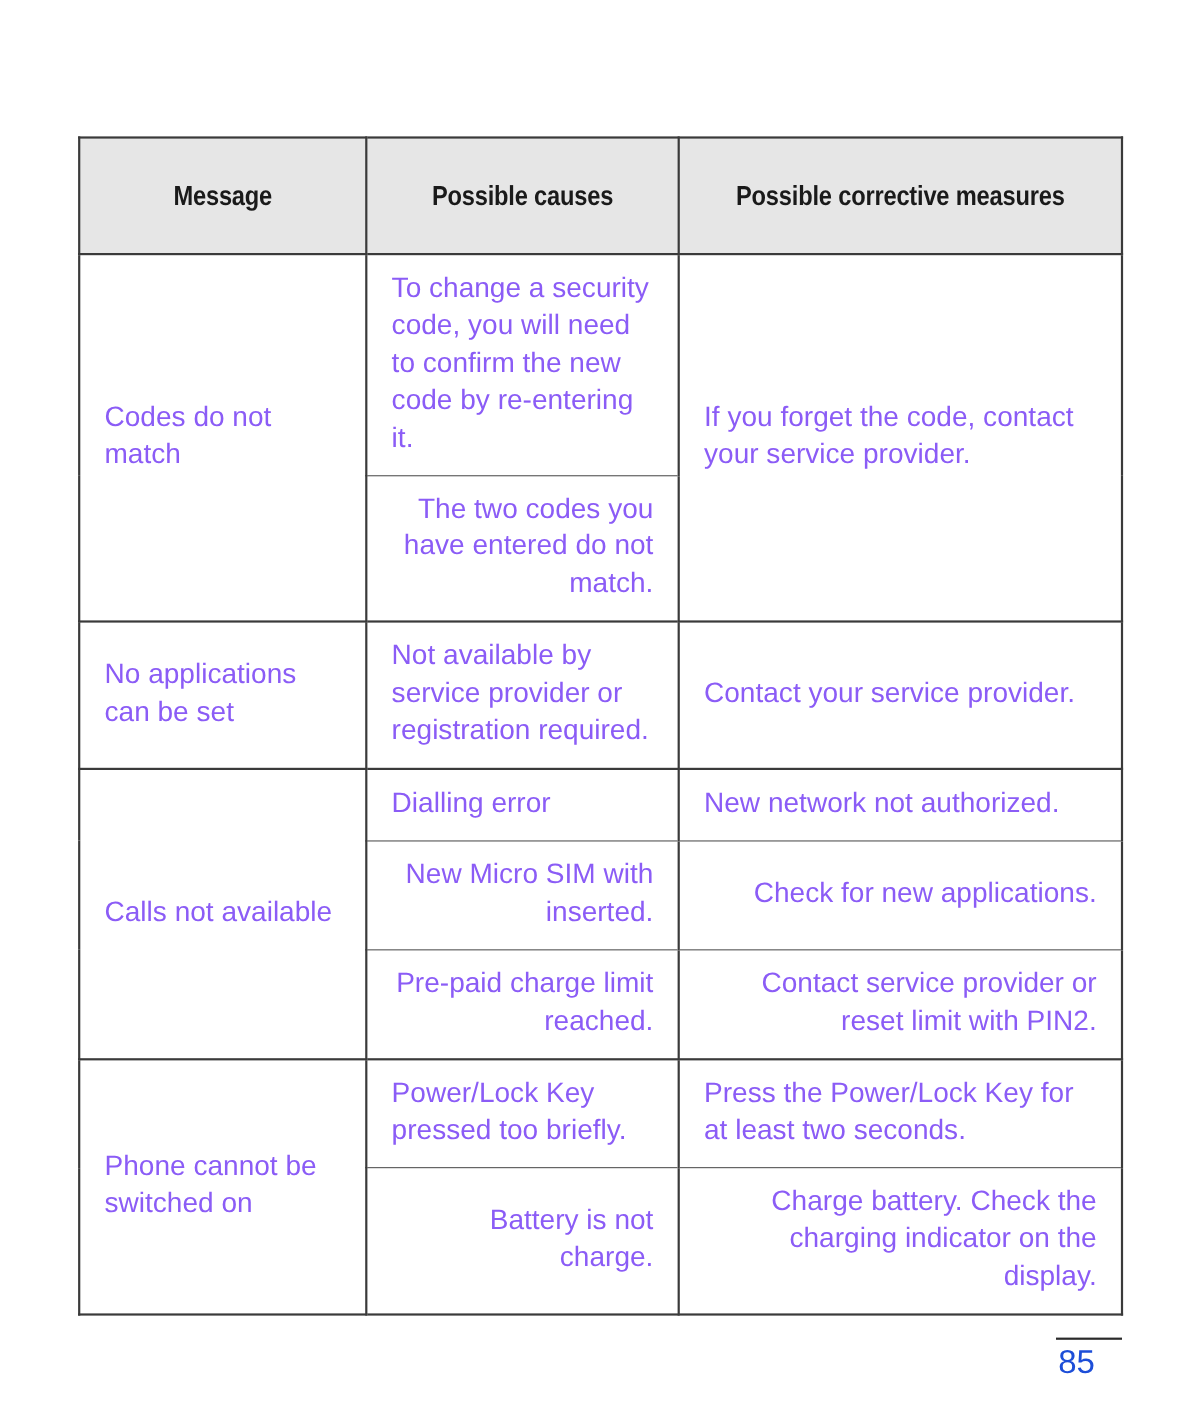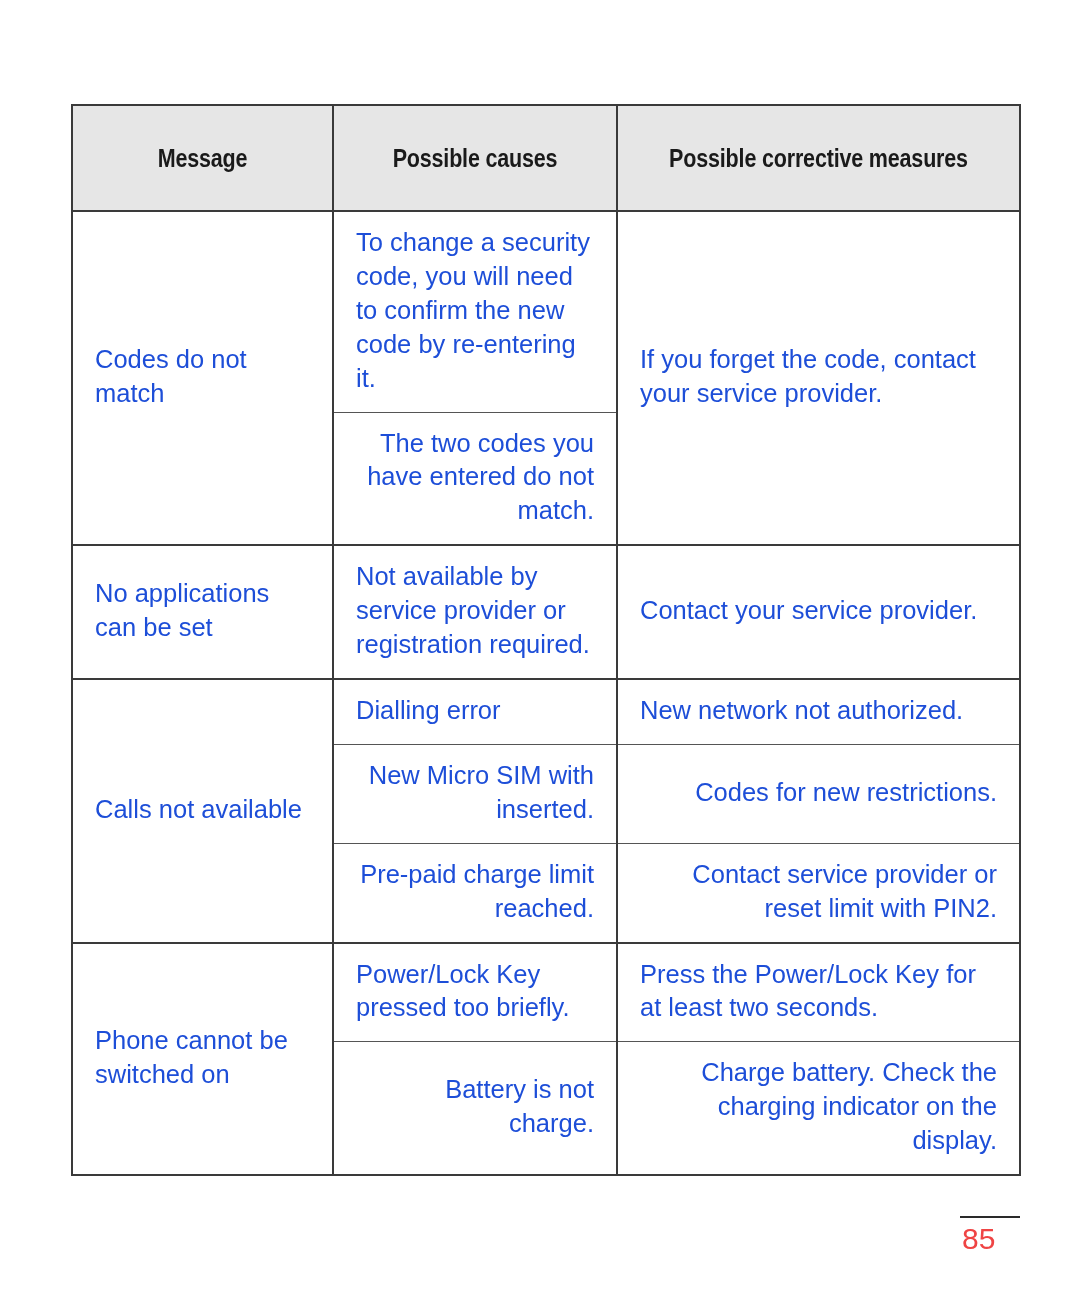--- a/index.html
+++ b/index.html
@@ -18,21 +18,21 @@
 
   
   .page {
     position: absolute;
     inset: 0;
   }
 
   .troubleshoot-table {
     position: absolute;
     left: 71px;
-    top: 104px;
+    top: 124px;
     width: 948px;
     border-collapse: collapse;
     table-layout: fixed;
   }
 
   .troubleshoot-table col.c-message      { width: 261px; }
   .troubleshoot-table col.c-causes       { width: 284px; }
   .troubleshoot-table col.c-measures     { width: 403px; }
 
   
@@ -57,21 +57,21 @@
   }
 
   
   .troubleshoot-table td {
     border: 2px solid #3a3a3a;
     padding: 14px 22px 16px 22px;
     vertical-align: middle;
     font-size: 25.5px;
     line-height: 1.33;
     font-weight: 300;
-    color: #1d4ed8;
+    color: #8b5cf6;
   }
 
   
   td.div-top {
     border-top: 1.6px solid #555;
     text-align: right;
   }
   td.div-bottom {
     border-bottom: 1.6px solid #555;
   }
@@ -96,21 +96,21 @@
   }
   .footer-rule {
     width: 60px;
     height: 2px;
     background: #2a2a2a;
     margin: 0 0 6px 0;
   }
   .page-number {
     font-size: 30px;
     font-weight: 300;
-    color: #ef4444;
+    color: #1d4ed8;
     line-height: 1;
     padding-left: 2px;
   }
 </style>
 </head>
 <body>
 
 <div class="page">
 
   <table class="troubleshoot-table">
@@ -186,21 +186,21 @@
         <td class="div-bottom">
           <span class="cell-text">New network not authorized.</span>
         </td>
       </tr>
       <tr>
         <td class="div-top div-bottom">
           <span class="cell-text">New Micro SIM with
 inserted.</span>
         </td>
         <td class="div-top div-bottom">
-          <span class="cell-text">Codes for new restrictions.</span>
+          <span class="cell-text">Check for new applications.</span>
         </td>
       </tr>
       <tr>
         <td class="div-top">
           <span class="cell-text">Pre-paid charge limit
 reached.</span>
         </td>
         <td class="div-top">
           <span class="cell-text">Contact service provider or
 reset limit with PIN2.</span>

